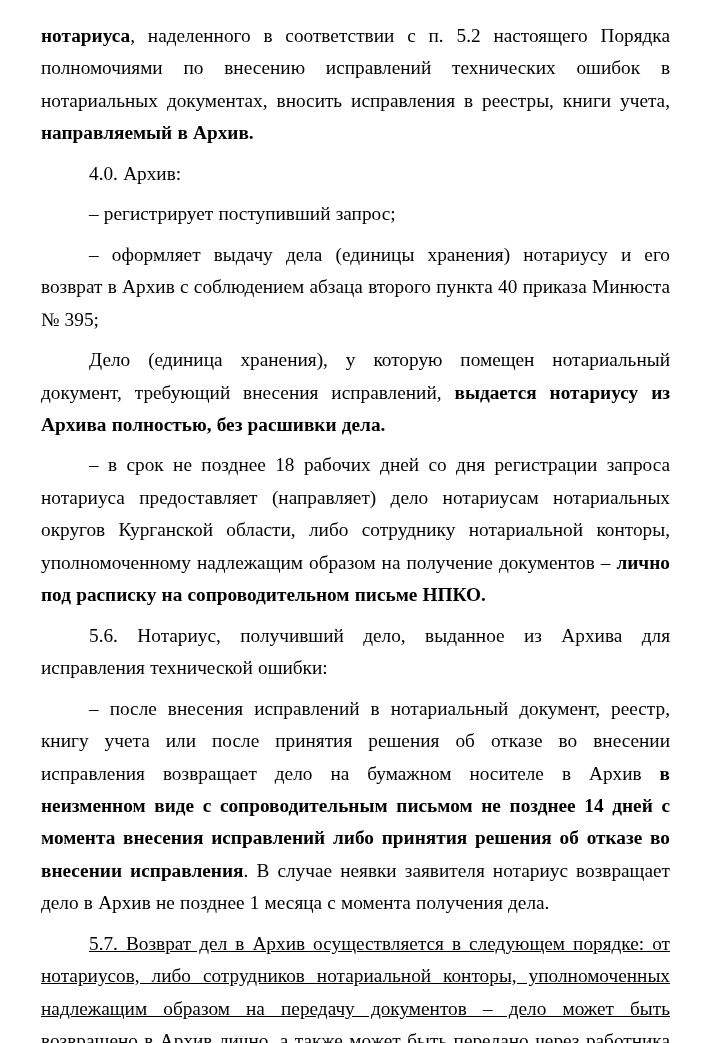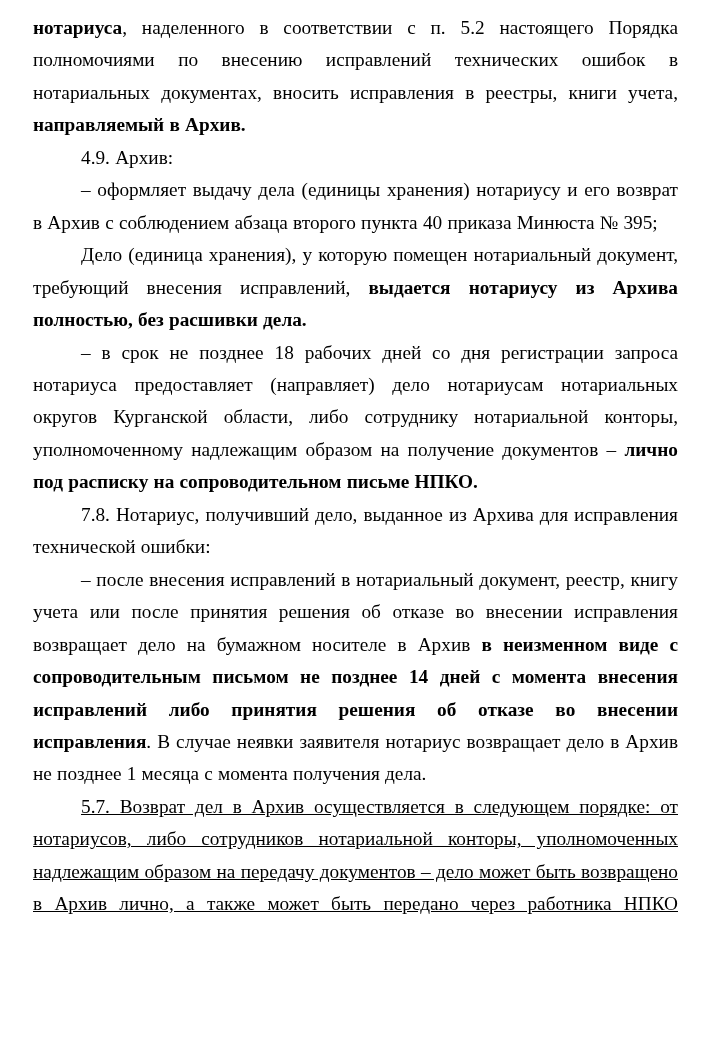--- a/index.html
+++ b/index.html
@@ -18,21 +18,21 @@
     height: 1043px;
     padding: 12px 30px 0 33px;
     background: #ffffff;
     font-family: "Liberation Serif", "DejaVu Serif", serif;
     font-size: 19.3px;
     line-height: 32.45px;
     color: #000000;
     text-align: justify;
   }
   p.para {
-    margin: 0;
+    margin: 8px;
     padding: 0;
     text-indent: 48px;
     word-spacing: 0.02em;
   }
   p.para.no-indent {
     text-indent: 0;
   }
   p.para.justify-last {
     text-align-last: justify;
     text-decoration: underline;
@@ -40,21 +40,22 @@
   .run-bold {
     font-weight: bold;
   }
 </style>
 </head>
 <body>
 
 <div class="page">
   <div id="doc-body">
       <p class="para no-indent"><span class="run-bold">нотариуса</span><span>, наделенного в соответствии с п. 5.2 настоящего Порядка полномочиями по внесению исправлений технических ошибок в нотариальных документах, вносить исправления в реестры, книги учета, </span><span class="run-bold">направляемый в Архив.</span></p>
-      <p class="para"><span>4.9. Архив:</span></p>
+      <p class="para"><span>4.0. Архив:</span></p>
+      <p class="para"><span>– регистрирует поступивший запрос;</span></p>
       <p class="para"><span>– оформляет выдачу дела (единицы хранения) нотариусу и его возврат в Архив с соблюдением абзаца второго пункта 40 приказа Минюста № 395;</span></p>
       <p class="para"><span>Дело (единица хранения), у которую помещен нотариальный документ, требующий внесения исправлений, </span><span class="run-bold">выдается нотариусу из Архива полностью, без расшивки дела.</span></p>
       <p class="para"><span>– в срок не позднее 18 рабочих дней со дня регистрации запроса нотариуса предоставляет (направляет) дело нотариусам нотариальных округов Курганской области, либо сотруднику нотариальной конторы, уполномоченному надлежащим образом на получение документов – </span><span class="run-bold">лично под расписку на сопроводительном письме НПКО.</span></p>
-      <p class="para"><span>7.8. Нотариус, получивший дело, выданное из Архива для исправления технической ошибки:</span></p>
+      <p class="para"><span>5.6. Нотариус, получивший дело, выданное из Архива для исправления технической ошибки:</span></p>
       <p class="para"><span>– после внесения исправлений в нотариальный документ, реестр, книгу учета или после принятия решения об отказе во внесении исправления возвращает дело на бумажном носителе в Архив </span><span class="run-bold">в неизменном виде с сопроводительным письмом не позднее 14 дней с момента внесения исправлений либо принятия решения об отказе во внесении исправления</span><span>. В случае неявки заявителя нотариус возвращает дело в Архив не позднее 1 месяца с момента получения дела.</span></p>
       <p class="para justify-last"><span>5.7. Возврат дел в Архив осуществляется в следующем порядке: от нотариусов, либо сотрудников нотариальной конторы, уполномоченных надлежащим образом на передачу документов – дело может быть возвращено в Архив лично, а также может быть передано через работника НПКО</span></p>
     </div>
 </div>
 
 </body></html>

